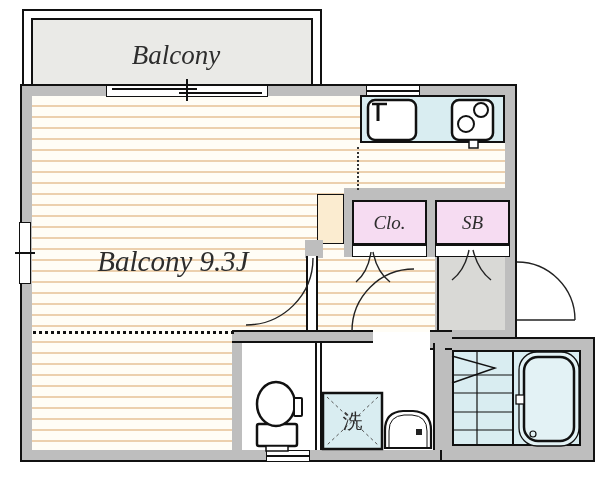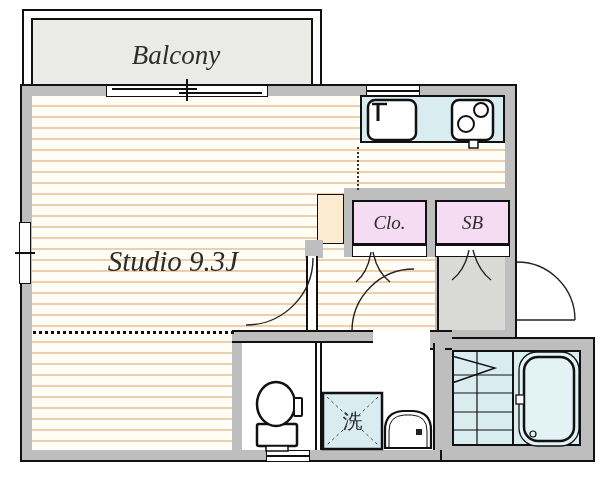--- a/index.html
+++ b/index.html
@@ -152,16 +152,16 @@
     </g>
     <g>
       <rect x="519" y="352" width="60" height="94" rx="18" fill="var(--tub-blue,#e3f2f5)" stroke="#111" stroke-width="1.3"></rect>
       <rect x="524" y="357" width="50" height="84" rx="14" fill="none" stroke="#111" stroke-width="2.5"></rect>
       <rect x="516" y="395" width="8" height="9" fill="#fff" stroke="#111" stroke-width="1.3"></rect>
       <circle cx="533" cy="434" r="3" fill="none" stroke="#111" stroke-width="1.2"></circle>
     </g>
   </svg>
 
   <div class="lbl" style="left:22px;top:42px;width:308px;font-size:27px">Balcony</div>
-  <div class="lbl" style="left:58px;top:247px;width:230px;font-size:29px">Studio 9.3J</div>
+  <div class="lbl" style="left:58px;top:247px;width:230px;font-size:29px">Balcony 9.3J</div>
   <div class="lbl cjk flexc" style="left:323px;top:393px;width:59px;height:56px;font-size:20px">洗</div>
 
 </div>
 
 </body></html>

